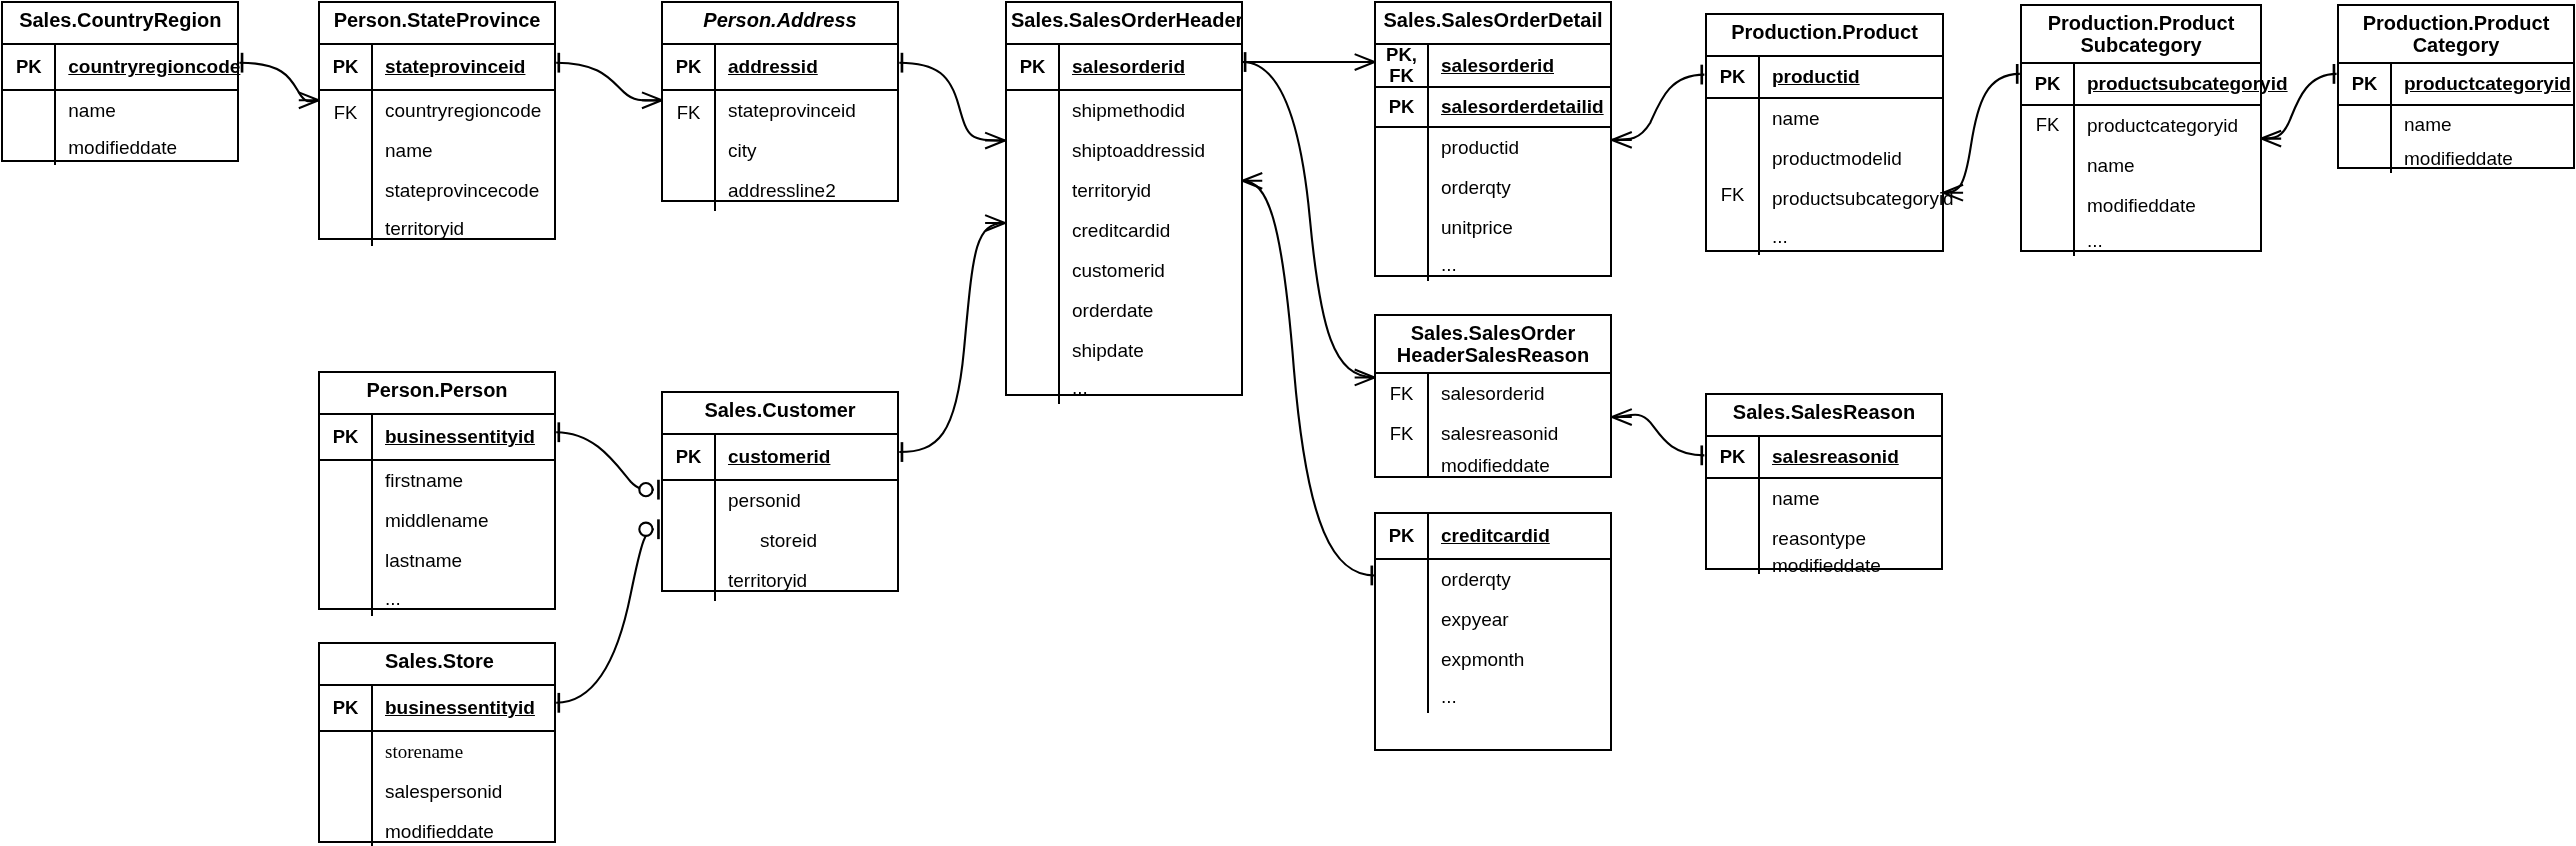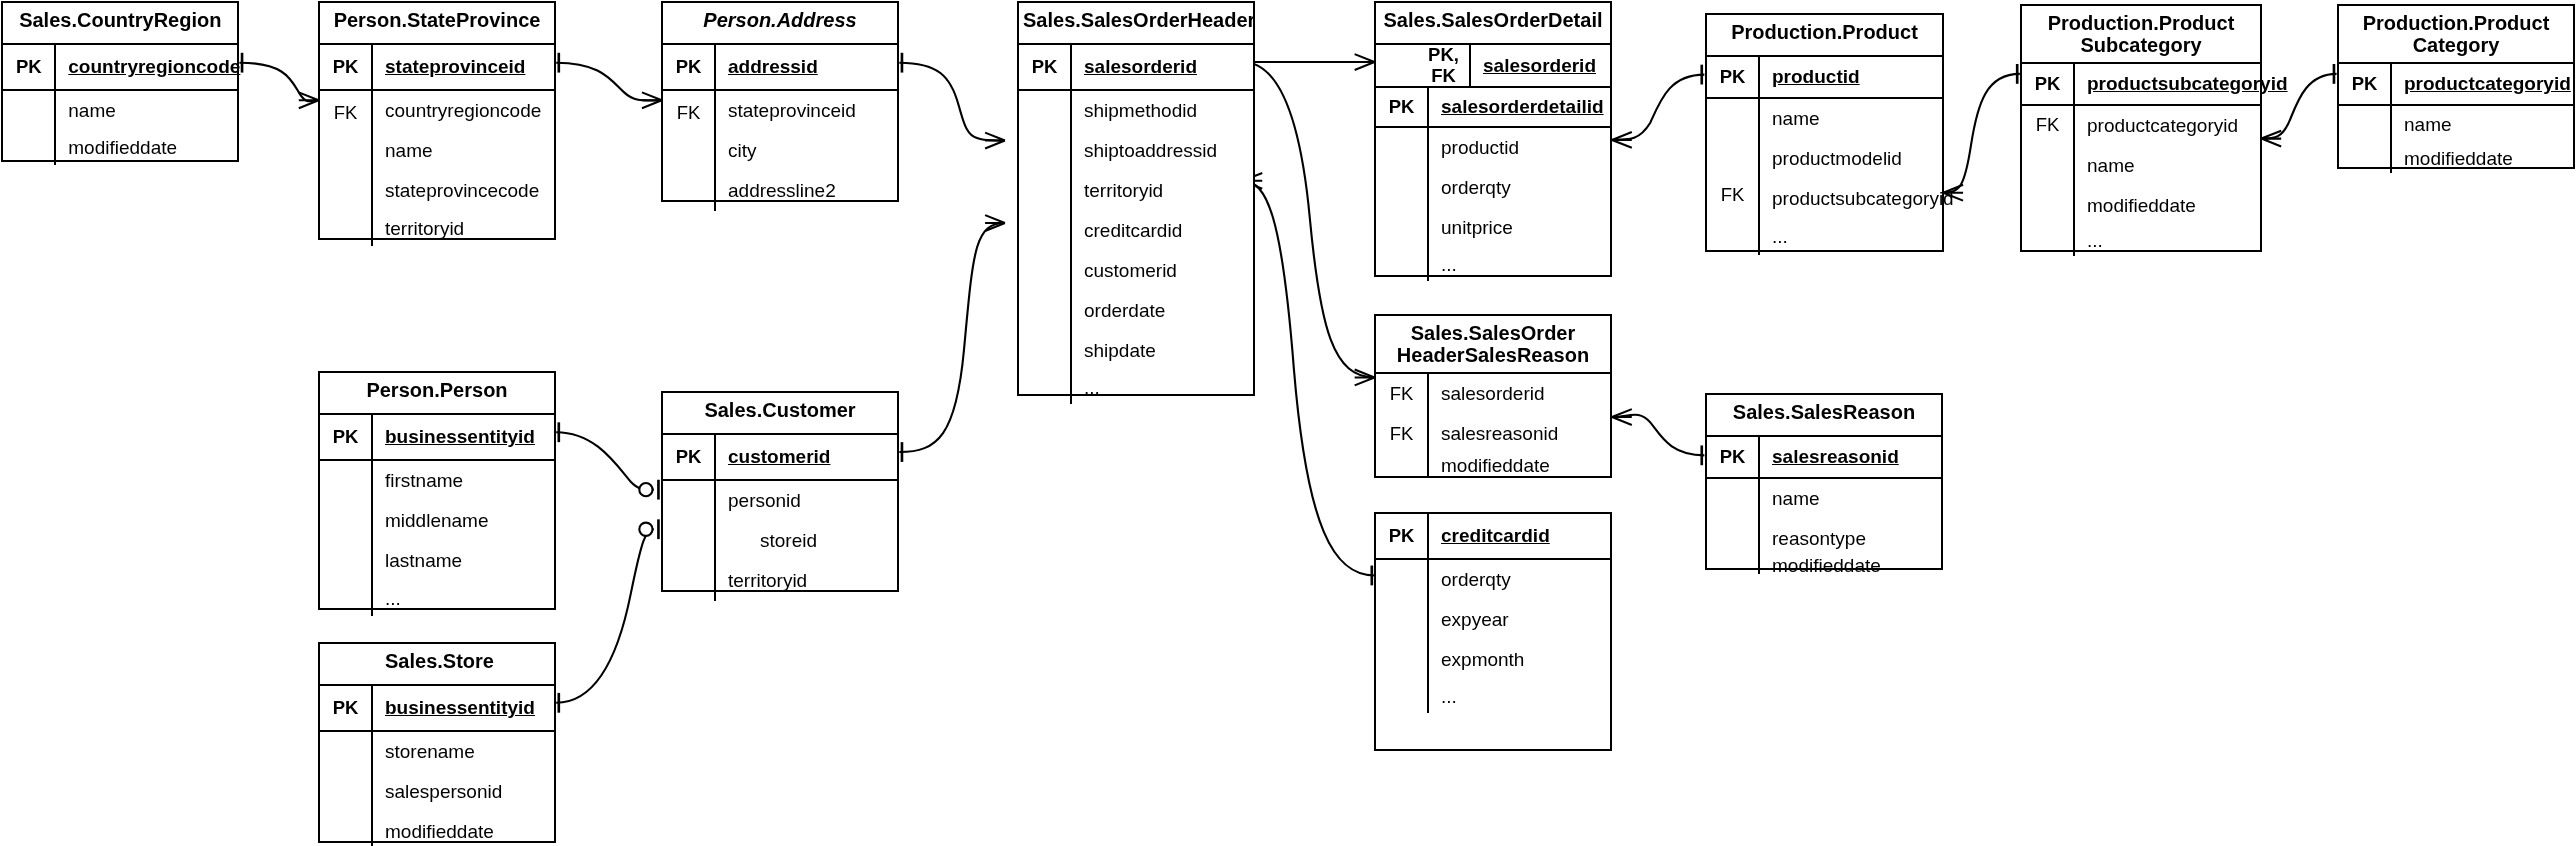--- a/index.html
+++ b/index.html
@@ -295,21 +295,21 @@
             </div>
             <div class="attr-row" style="height: 40px;">
               <span class="field">city</span>
             </div>
             <div class="attr-row" style="height: 40px;">
               <span class="field">addressline2</span>
             </div>
           </div>
         </div>
       </div>
-      <div class="entity" style="left: 1005px; top: 1.3px; width: 238px; height: 395px; margin-left: 12px;">
+      <div class="entity" style="left: 1005px; top: 1.3px; width: 238px; height: 395px;">
         <div class="ent-title" style="height: 42px;">Sales.SalesOrderHeader</div>
         <div class="ent-section keys">
           <div class="row" style="height: 44px;">
             <div class="gutter pk">PK</div>
             <div class="fieldwrap">
               <span class="field key">salesorderid</span>
             </div>
           </div>
         </div>
         <div class="attrs">
@@ -338,21 +338,21 @@
             </div>
             <div class="attr-row" style="height: 33px;">
               <span class="field">...</span>
             </div>
           </div>
         </div>
       </div>
       <div class="entity" style="left: 1374px; top: 1.3px; width: 238px; height: 276px;">
         <div class="ent-title" style="height: 42px;">Sales.SalesOrderDetail</div>
         <div class="ent-section keys">
-          <div class="row" style="height: 41px; margin-left: 42px;">
+          <div class="row" style="height: 41px;">
             <div class="gutter pk">PK,
 FK</div>
             <div class="fieldwrap">
               <span class="field key">salesorderid</span>
             </div>
           </div>
           <div class="row" style="height: 40px;">
             <div class="gutter pk">PK</div>
             <div class="fieldwrap">
               <span class="field key">salesorderdetailid</span>
@@ -520,21 +520,21 @@
           <div class="row" style="height: 44px;">
             <div class="gutter pk">PK</div>
             <div class="fieldwrap">
               <span class="field key">businessentityid</span>
             </div>
           </div>
         </div>
         <div class="attrs">
           <div class="attrs-gutter"></div>
           <div class="attrs-body">
-            <div class="attr-row" style="height: 40px;">
+            <div class="attr-row" style="height: 40px; font-family: Liberation Serif, serif;">
               <span class="field">storename</span>
             </div>
             <div class="attr-row" style="height: 40px;">
               <span class="field">salespersonid</span>
             </div>
             <div class="attr-row" style="height: 40px;">
               <span class="field">modifieddate</span>
             </div>
           </div>
         </div>

